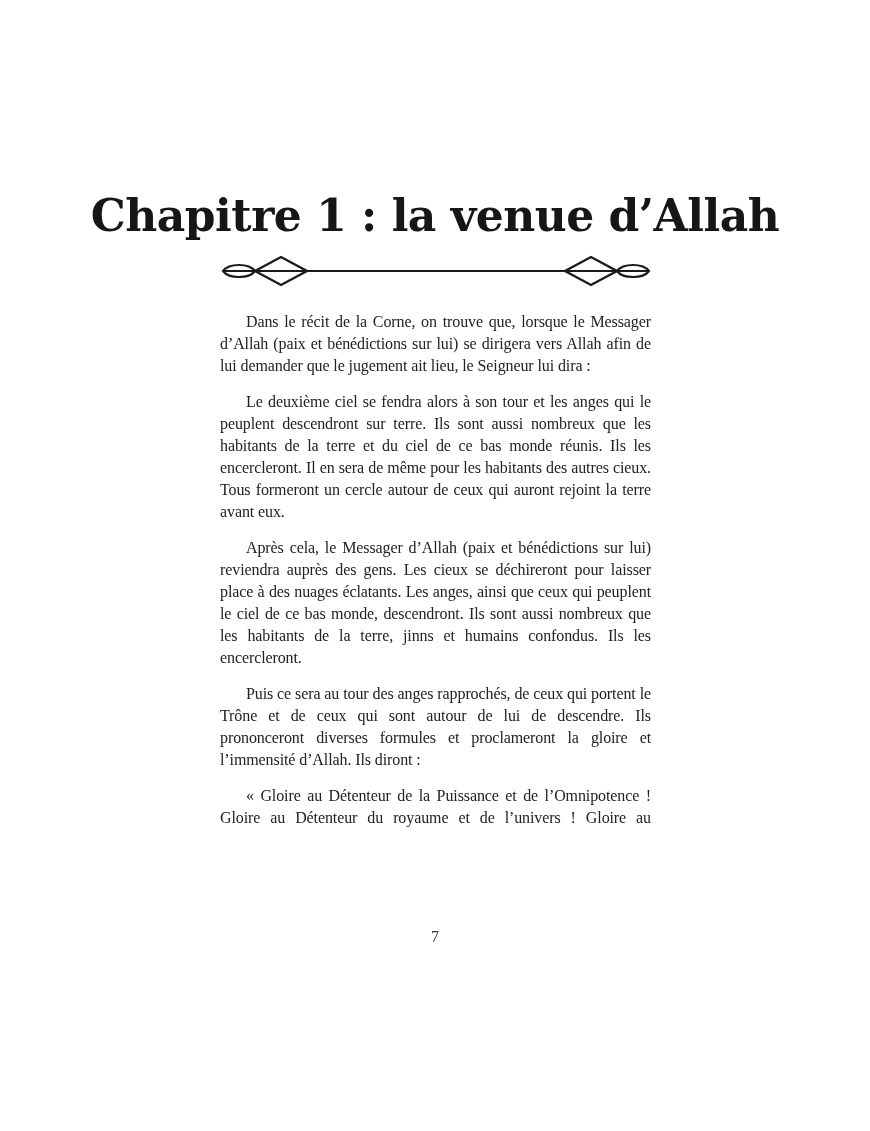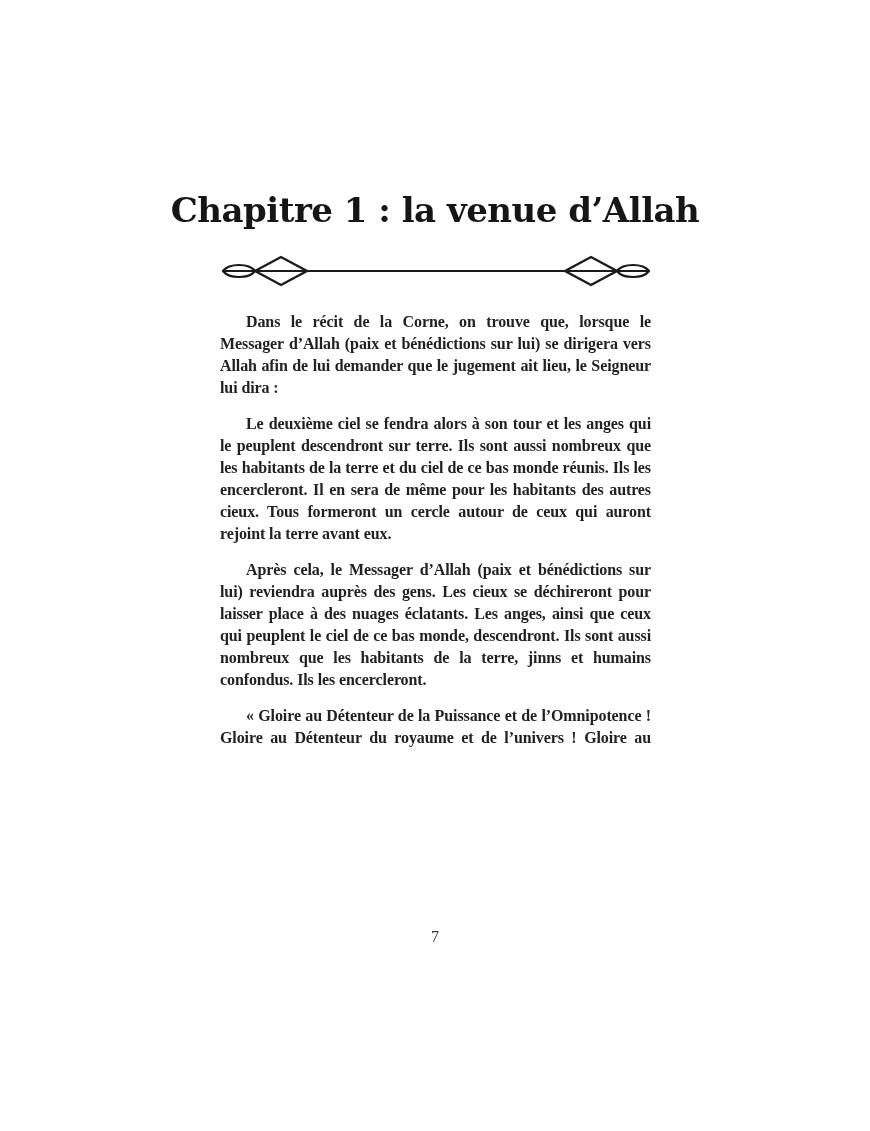--- a/index.html
+++ b/index.html
@@ -18,21 +18,21 @@
   }
   .chapter-title {
     position: absolute;
     top: 190px;
     left: 0;
     width: 100%;
     margin: 0;
     text-align: center;
     font-family: "DejaVu Serif", serif;
     font-weight: 700;
-    font-size: 34px;
+    font-size: 44px;
     letter-spacing: -0.5px;
     color: #161616;
     white-space: nowrap;
   }
   .divider {
     position: absolute;
     top: 254px;
     left: 221px;
     width: 430px;
     height: 34px;
@@ -45,21 +45,20 @@
     width: 431px;
     font-size: 16px;
     line-height: 22px;
     letter-spacing: -0.1px;
     text-align: justify;
     color: #222222;
   }
   .body-text p {
     margin: 0 0 14px 0;
     text-indent: 26px;
-    font-weight: bold;
   }
   .body-text p.continues {
     text-align-last: justify;
     margin-bottom: 0;
   }
   .page-number {
     position: absolute;
     top: 928px;
     left: 0;
     width: 100%;
@@ -87,18 +86,19 @@
       <path d="M344,17 L370,3 L396,17 L370,31 Z" stroke-width="2.4"></path>
 
       <path d="M396,17 C402,9 422,9 428,17 C422,25 402,25 396,17 Z" stroke-width="2.2"></path>
     </svg>
   </div>
 
   <div class="body-text">
     <p>Dans le récit de la Corne, on trouve que, lorsque le Messager d’Allah (paix et bénédictions sur lui) se dirigera vers Allah afin de lui demander que le jugement ait lieu, le Seigneur lui dira&nbsp;:</p>
     <p>Le deuxième ciel se fendra alors à son tour et les anges qui le peuplent descendront sur terre. Ils sont aussi nombreux que les habitants de la terre et du ciel de ce bas monde réunis. Ils les encercleront. Il en sera de même pour les habitants des autres cieux. Tous formeront un cercle autour de ceux qui auront rejoint la terre avant eux.</p>
     <p>Après cela, le Messager d’Allah (paix et bénédictions sur lui) reviendra auprès des gens. Les cieux se déchireront pour laisser place à des nuages éclatants. Les anges, ainsi que ceux qui peuplent le ciel de ce bas monde, descendront. Ils sont aussi nombreux que les habitants de la terre, jinns et humains confondus. Ils les encercleront.</p>
+    <p>Puis ce sera au tour des anges rapprochés, de ceux qui portent le Trône et de ceux qui sont autour de lui de descendre. Ils prononceront diverses formules et proclameront la gloire et l’immensité d’Allah. Ils diront&nbsp;:</p>
     <p class="continues">«&nbsp;Gloire au Détenteur de la Puissance et de l’Omnipotence&nbsp;! Gloire au Détenteur du royaume et de l’univers&nbsp;! Gloire au</p>
   </div>
 
   <div class="page-number">7</div>
 
 </div>
 
 </body></html>

